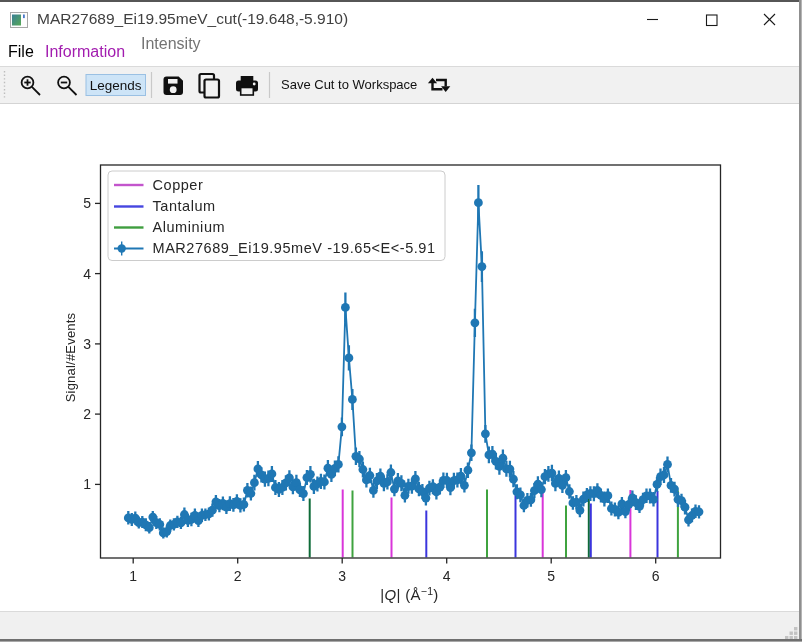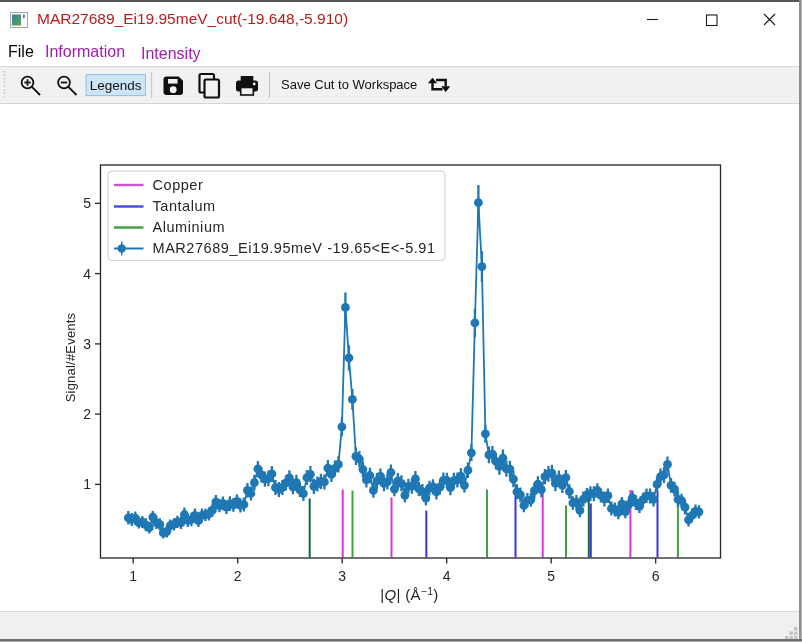--- a/index.html
+++ b/index.html
@@ -17,33 +17,33 @@
 <rect x="0.5" y="0.5" width="17" height="15" fill="#fdfdfd" stroke="#a7a7a7"></rect>
 <defs>
       <linearGradient id="gic" x1="0" y1="0" x2="1" y2="1">
 <stop offset="0" stop-color="#3a7f96"></stop>
         <stop offset="1" stop-color="#55a855"></stop>
       </linearGradient>
     </defs>
 <rect x="2" y="2.5" width="9" height="11" fill="url(#gic)"></rect>
 <rect x="13" y="2.5" width="1.8" height="3.6" fill="#4a79c9"></rect>
 </svg>
-<div class="abs" style="left:37px;top:10px;font-size:15.5px;color:#b91c1c">MAR27689_Ei19.95meV_cut(-19.648,-5.910)</div>
+<div class="abs" style="left:37px;top:10px;font-size:15.5px;color:#404040">MAR27689_Ei19.95meV_cut(-19.648,-5.910)</div>
 <svg class="abs" style="left:640px;top:8px" width="150" height="24" viewBox="0 0 150 24">
 <g stroke="#1a1a1a" stroke-width="1.1" fill="none">
 <line x1="7" y1="11.5" x2="18" y2="11.5"></line>
 <rect x="66.5" y="7" width="10.5" height="10.5"></rect>
 <line x1="124" y1="6" x2="135" y2="17"></line>
       <line x1="135" y1="6" x2="124" y2="17"></line>
 </g>
   </svg>
 
 <div class="abs" style="left:8px;top:43px;font-size:16px;color:#000000">File</div>
 <div class="abs" style="left:45px;top:43px;font-size:16px;color:#a21caf">Information</div>
-<div class="abs" style="left:141px;top:45px;font-size:16px;color:#a21caf">Intensity</div>
+<div class="abs" style="left:141px;top:35px;font-size:16px;color:#737373">Intensity</div>
 
 <div class="abs" style="left:0;top:66px;width:802px;height:38px;background:#f1f1f1;border-top:1px solid #dadada;border-bottom:1px solid #d4d4d4;box-sizing:border-box"></div>
 <svg width="802" height="40" viewBox="0 66 802 40" style="position:absolute;left:0;top:66px">
 <g stroke="#bdbdbd" stroke-width="1.4" stroke-dasharray="1.4 2.2">
       <line x1="4.5" y1="71" x2="4.5" y2="99"></line>
     </g>
 <g stroke="#101010" stroke-width="1.8" fill="none">
 <circle cx="27.5" cy="82.5" r="5.9"></circle>
       <line x1="31.9" y1="86.9" x2="40" y2="95"></line>
 <line x1="24.3" y1="82.5" x2="30.7" y2="82.5"></line>

